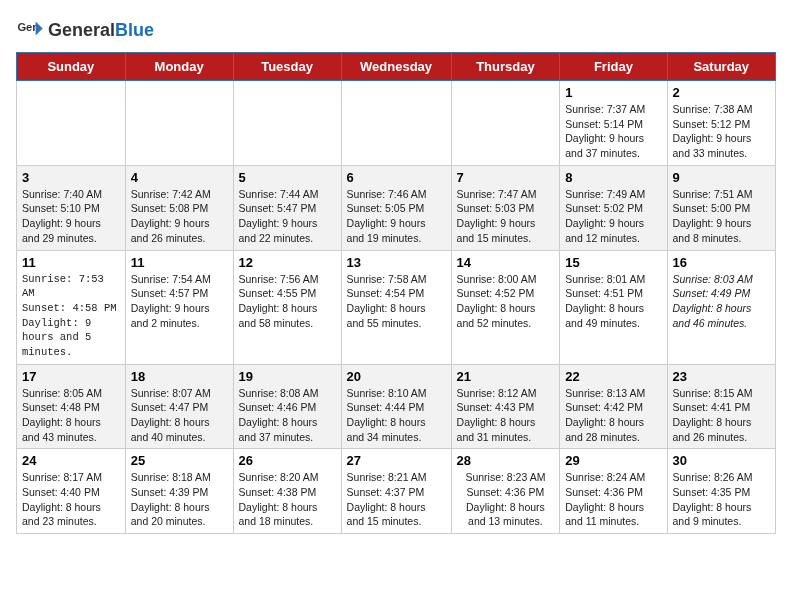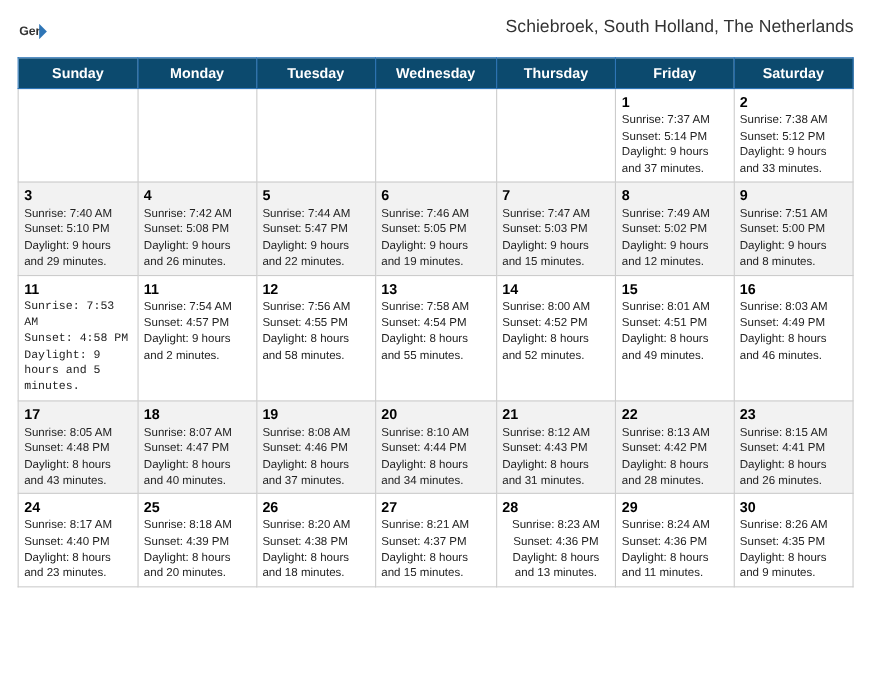--- a/index.html
+++ b/index.html
@@ -36,21 +36,21 @@
     .subtitle {
       font-size: 16px;
       color: #333;
     }
     table {
       width: 100%;
       border-collapse: collapse;
       font-size: 11px;
     }
     thead tr th {
-      background-color: #0c4a6e;
+      background-color: #b91c1c;
       color: #fff;
       text-align: center;
       padding: 6px 4px;
       font-size: 13px;
       font-weight: bold;
       border: 1px solid #2e75b6;
     }
     tbody tr td {
       border: 1px solid #ccc;
       vertical-align: top;
@@ -78,23 +78,27 @@
   </style>
 </head>
 <body>
 
 <div class="header-area">
   <div class="logo">
     <svg class="logo-icon" viewBox="0 0 40 40">
       <text x="2" y="22" font-size="16" font-weight="bold" fill="#333">Gen</text>
       <polygon points="28,8 38,18 28,28" fill="#2e75b6"></polygon>
     </svg>
+    <div>
+      <div>
+        <span style="font-size:18px;font-weight:bold;color:#333;">General</span><span style="font-size:18px;font-weight:bold;color:#1a6ebd;">Blue</span>
+      </div>
+    </div>
   </div>
   <div class="title-area">
-    <div class="subtitle">Schiebroek, South Holland, The Netherlands</div>
   </div>
 </div>
 
 <table>
   <thead>
     <tr id="thead-row">
     <th>Sunday</th>
         <th>Monday</th>
         <th>Tuesday</th>
         <th>Wednesday</th>
@@ -199,21 +203,21 @@
 Daylight: 8 hours and 52 minutes.</div>
         </td>
         <td>
           <div class="day-num">15</div>
           <div class="day-info" style="white-space: pre-line;">Sunrise: 8:01 AM
 Sunset: 4:51 PM
 Daylight: 8 hours and 49 minutes.</div>
         </td>
         <td>
           <div class="day-num">16</div>
-          <div class="day-info" style="white-space: pre-line;">Sunrise: 8:03 AM
+          <div class="day-info" style="white-space: pre-line; font-style: italic;">Sunrise: 8:03 AM
 Sunset: 4:49 PM
 Daylight: 8 hours and 46 minutes.</div>
         </td>
       </tr>
       <tr>
         <td>
           <div class="day-num">17</div>
           <div class="day-info" style="white-space: pre-line;">Sunrise: 8:05 AM
 Sunset: 4:48 PM
 Daylight: 8 hours and 43 minutes.</div>

